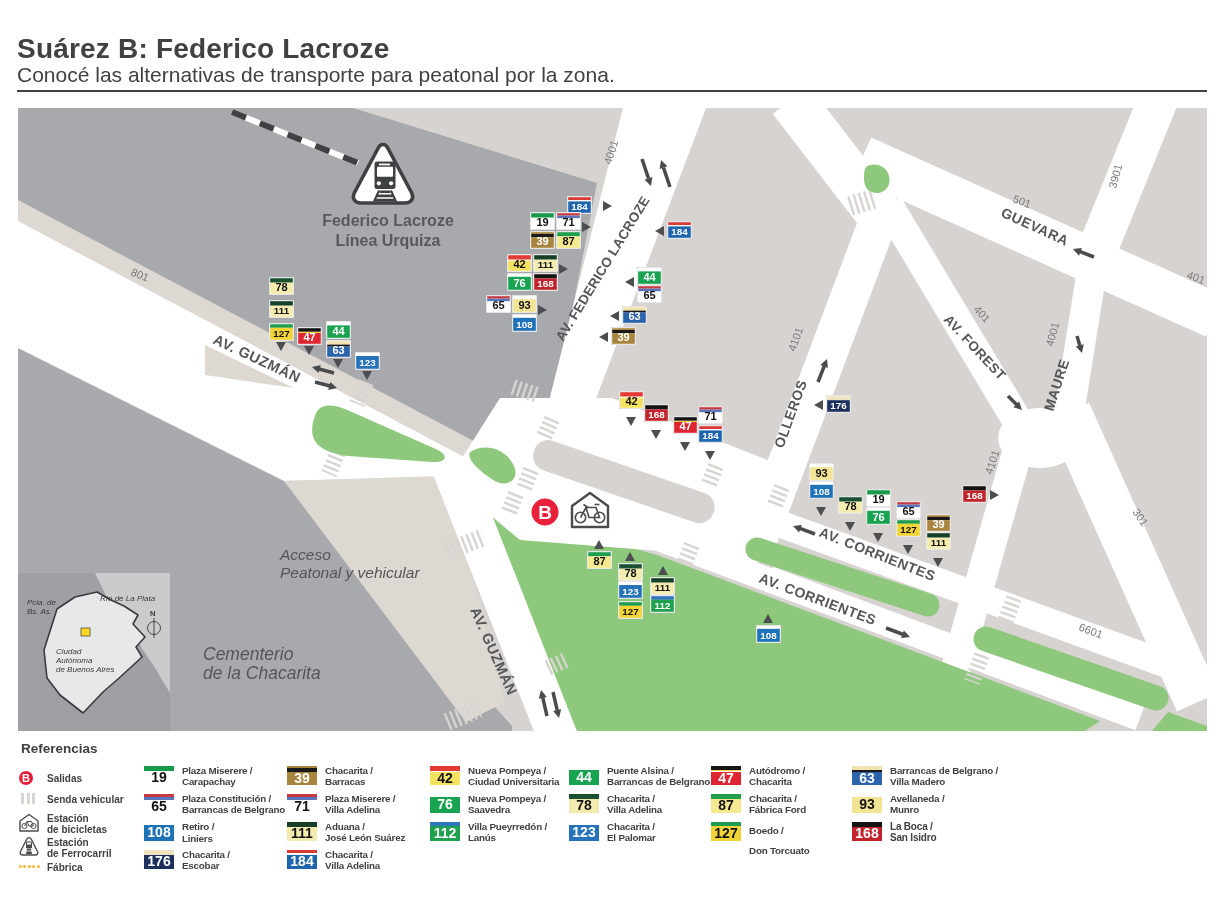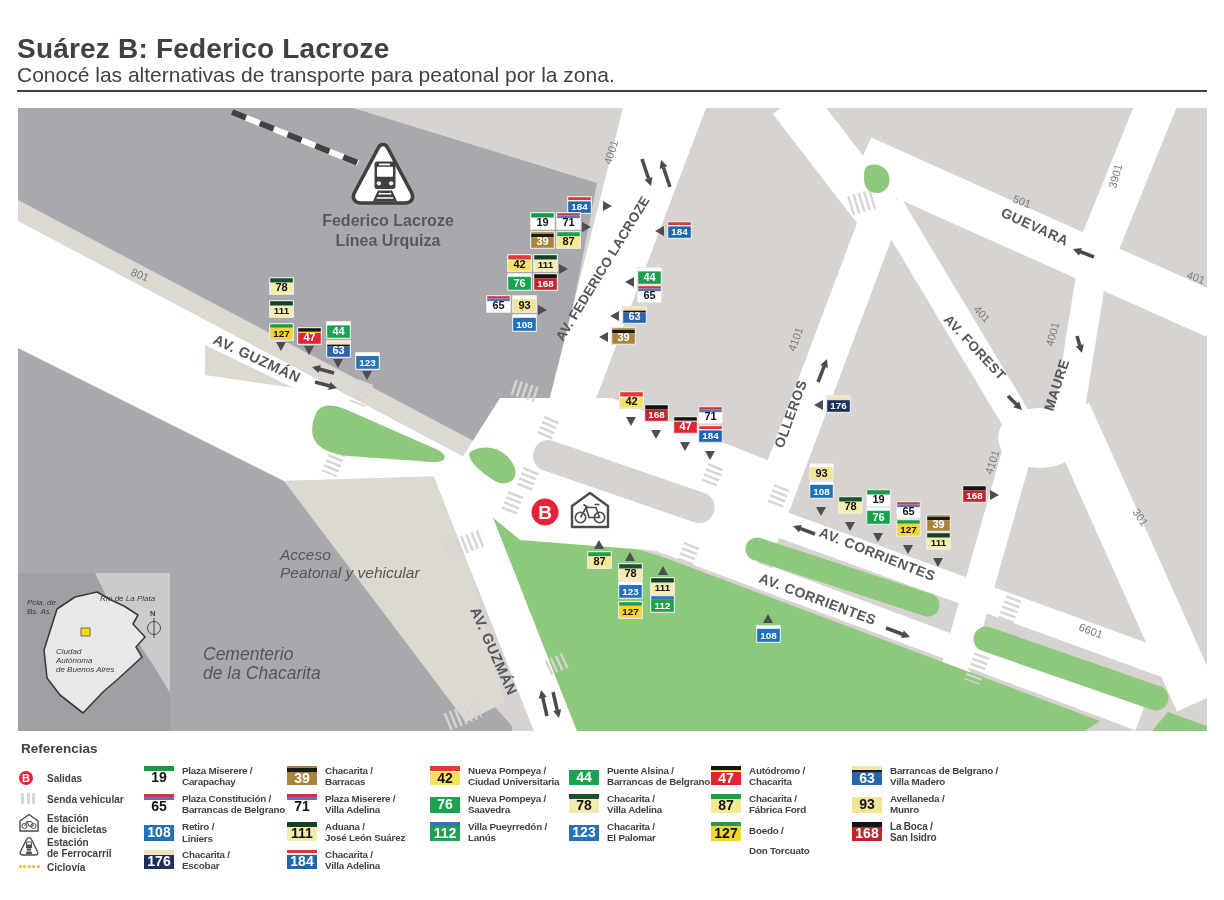--- a/index.html
+++ b/index.html
@@ -383,21 +383,21 @@
 <rect x="9" y="6.5" width="4" height="2" fill="#fff"></rect>
 <path d="M9,13 L13,13 L14,18 L8,18 Z" fill="#4a4b4d"></path>
 <line x1="8" y1="15" x2="14" y2="15" stroke="#fff" stroke-width="0.8"></line>
 </svg>
 <div style="position:absolute;left:47px;top:837px;font-size:10px;font-weight:bold;color:#414042">Estación<br>de Ferrocarril</div>
 <div style="position:absolute;left:19.0px;top:865px;width:3px;height:3px;border-radius:50%;background:#f9b233"></div>
     <div style="position:absolute;left:23.4px;top:865px;width:3px;height:3px;border-radius:50%;background:#f9b233"></div>
     <div style="position:absolute;left:27.8px;top:865px;width:3px;height:3px;border-radius:50%;background:#f9b233"></div>
     <div style="position:absolute;left:32.2px;top:865px;width:3px;height:3px;border-radius:50%;background:#f9b233"></div>
     <div style="position:absolute;left:36.6px;top:865px;width:3px;height:3px;border-radius:50%;background:#f9b233"></div>
-    <div style="position:absolute;left:47px;top:862px;font-size:10px;font-weight:bold;color:#414042">Ciclovía</div>
+    <div style="position:absolute;left:47px;top:862px;font-size:10px;font-weight:bold;color:#414042">Fábrica</div>
 <div style="position:absolute;left:144px;top:766px;width:30px;height:19px">
       <div style="position:absolute;left:0;top:0.0px;width:30px;height:5.2px;background:#169a4a"></div>
       <div style="position:absolute;left:0;top:5.2px;width:30px;height:13.8px;background:#ffffff;"></div>
       <div style="position:absolute;left:0;top:4.2px;width:30px;height:14.8px;text-align:center;font-size:14px;font-weight:bold;color:#111111;line-height:15px">19</div>
     </div>
 <div style="position:absolute;left:182px;top:765px;font-size:9.8px;font-weight:bold;color:#414042;line-height:11.3px;letter-spacing:-0.2px;white-space:nowrap">Plaza Miserere /<br>Carapachay</div>
 <div style="position:absolute;left:144px;top:794px;width:30px;height:19px">
       <div style="position:absolute;left:0;top:0.0px;width:30px;height:2.8px;background:#c63a40"></div>
       <div style="position:absolute;left:0;top:2.8px;width:30px;height:3.2px;background:#5a75ba"></div>
       <div style="position:absolute;left:0;top:6.0px;width:30px;height:13.0px;background:#ffffff;"></div>

